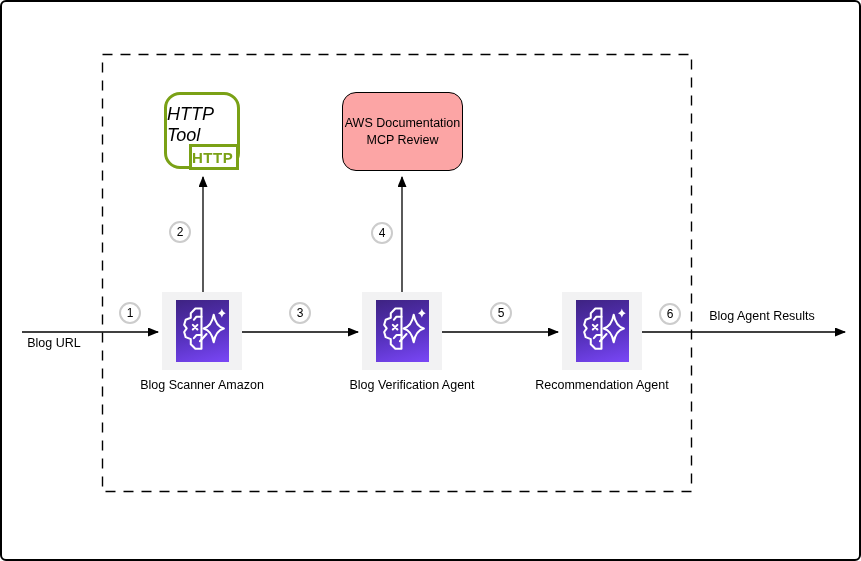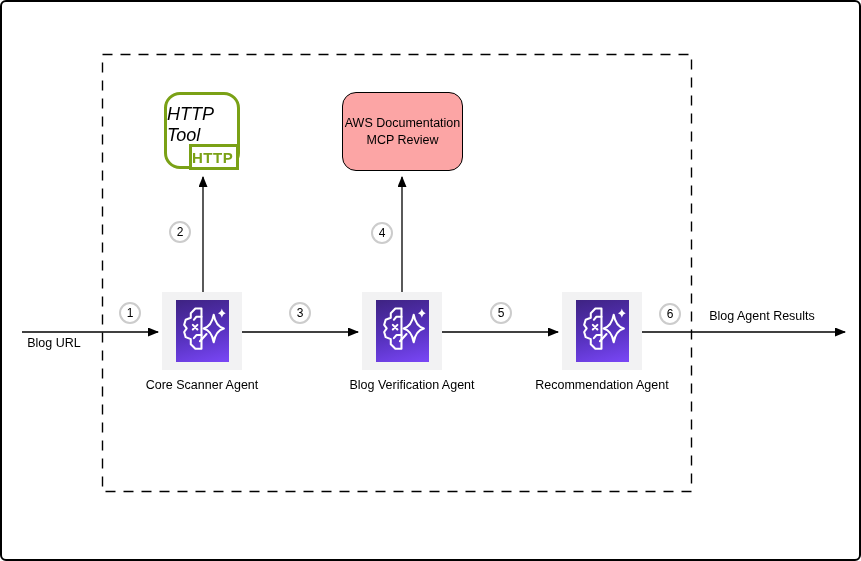--- a/index.html
+++ b/index.html
@@ -133,21 +133,21 @@
         <path d="M25 16 h-5 l-2.5 3"></path>
         <path d="M16.5 24 l4.5 4.5 M21 24 l-4.5 4.5"></path>
         <path d="M25 34 h-5 l-2.5 3"></path>
         <path d="M30 33 L23.5 40"></path>
         <path d="M37 14 Q39 25.5 47 27.5 Q39 29.5 37 41 Q35 29.5 27 27.5 Q35 25.5 37 14 Z"></path>
         <path d="M45 8 Q45.8 11.6 48.8 12.5 Q45.8 13.4 45 17 Q44.2 13.4 41.2 12.5 Q44.2 11.6 45 8 Z" fill="#ffffff" stroke="none"></path>
       </svg>
     </div>
   </div>
 
-  <div class="lbl" style="left:120px;top:376px;width:160px;">Core Scanner Agent</div>
+  <div class="lbl" style="left:120px;top:376px;width:160px;">Blog Scanner Amazon</div>
   <div class="lbl" style="left:330px;top:376px;width:160px;">Blog Verification Agent</div>
   <div class="lbl" style="left:520px;top:376px;width:160px;text-align:center;">Recommendation Agent</div>
 
   <div class="lbl" style="left:16px;top:314px;width:72px;margin-top:20px;">Blog URL</div>
   <div class="lbl" style="left:685px;top:307px;width:150px;">Blog Agent Results</div>
 
 
   <div class="step" style="left:117px;top:300px;">
     <span>1</span>
     </div>

